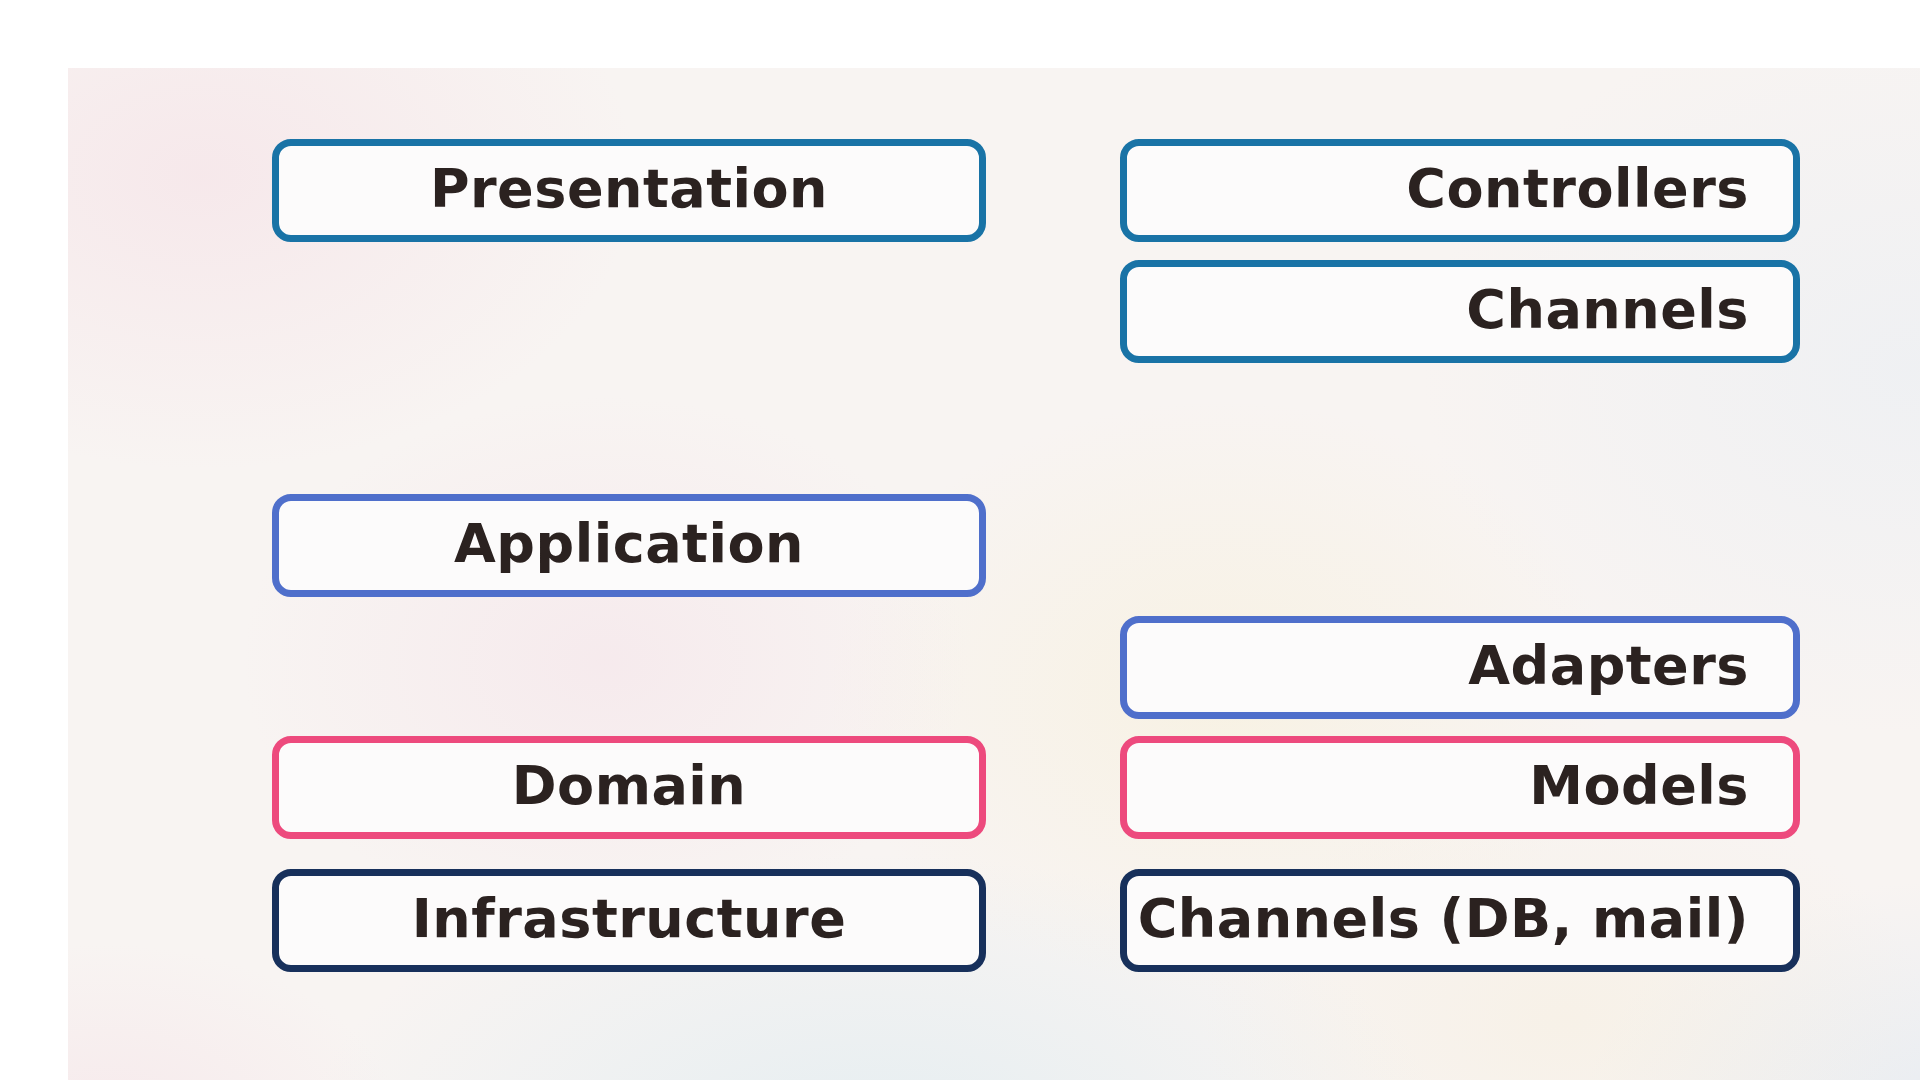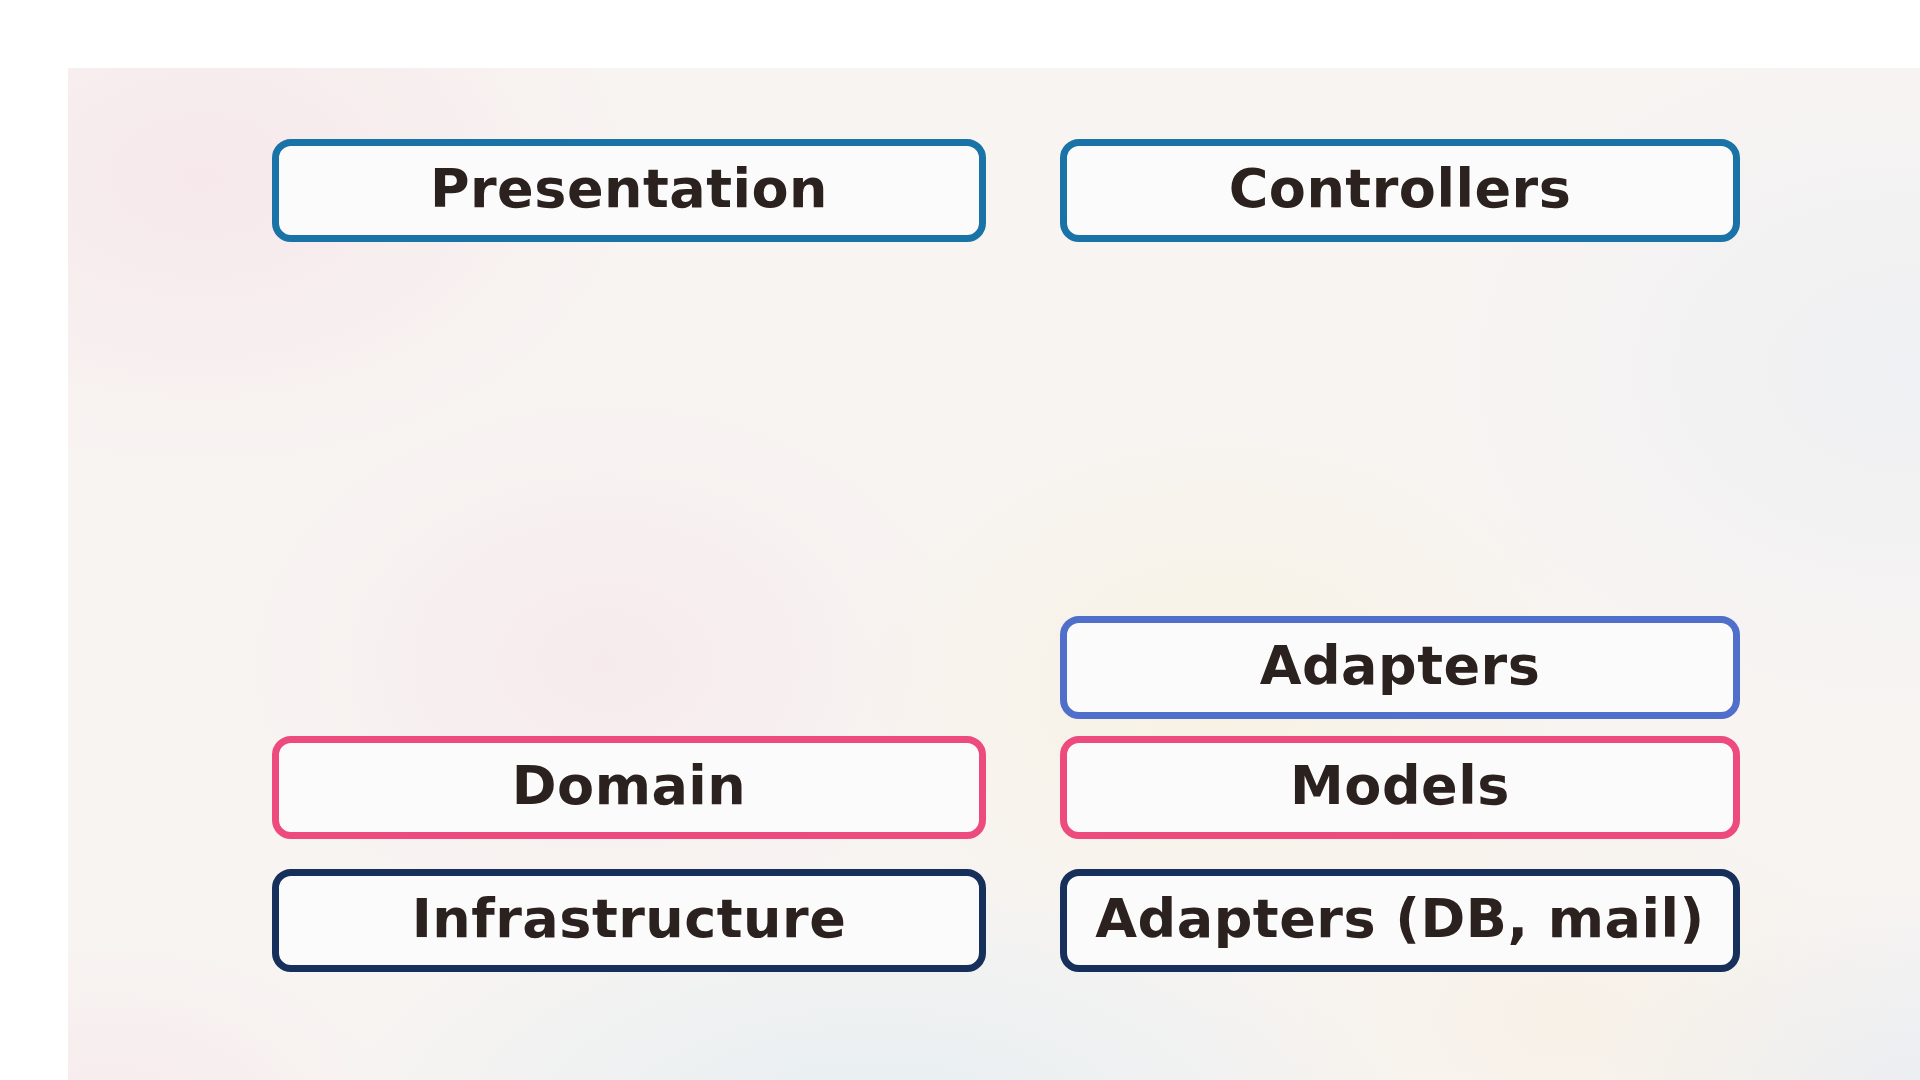--- a/index.html
+++ b/index.html
@@ -42,21 +42,21 @@
     font-size: 54px;
     font-weight: bold;
     color: var(--text, #2b2220);
     letter-spacing: 0.5px;
     white-space: nowrap;
     transform: translateY(-2px);
   }
 
   
   .col-left  { left: 192px;  width: 714px; }
-  .col-right { left: 980px; width: 680px; }
+  .col-right { left: 1040px; width: 680px; justify-content: flex-end; }
 
   
   .row1 { top: 59px;  }
   .row2 { top: 180px; }
   .row3 { top: 300px; }
   .row4 { top: 414px; }
   .row5 { top: 536px; }
   .row6 { top: 656px; }
   .row7 { top: 789px; }
   .row8 { top: 918px; }
@@ -68,33 +68,39 @@
   .c-navy { border-color: var(--navy, #17305b); }
 </style>
 </head>
 <body>
 
 <div class="canvas">
 
   <div class="box col-left row1 c-teal">
     <span class="box-label">Presentation</span>
   </div>
+  <div class="box col-left row4 c-blue">
+    <span class="box-label">Application</span>
+  </div>
   <div class="box col-left row7 c-navy">
     <span class="box-label">Infrastructure</span>
   </div>
   <div class="box col-left row6 c-pink">
     <span class="box-label">Domain</span>
   </div>
 
   <div class="box col-right row1 c-teal">
     <span class="box-label">Controllers</span>
   </div>
+  <div class="box col-right row2 c-teal">
+    <span class="box-label">Channels</span>
+  </div>
   <div class="box col-right row5 c-blue">
     <span class="box-label">Adapters</span>
   </div>
   <div class="box col-right row6 c-pink">
     <span class="box-label">Models</span>
   </div>
   <div class="box col-right row7 c-navy">
-    <span class="box-label">Adapters (DB, mail)</span>
+    <span class="box-label">Channels (DB, mail)</span>
   </div>
 
 </div>
 
 </body></html>

